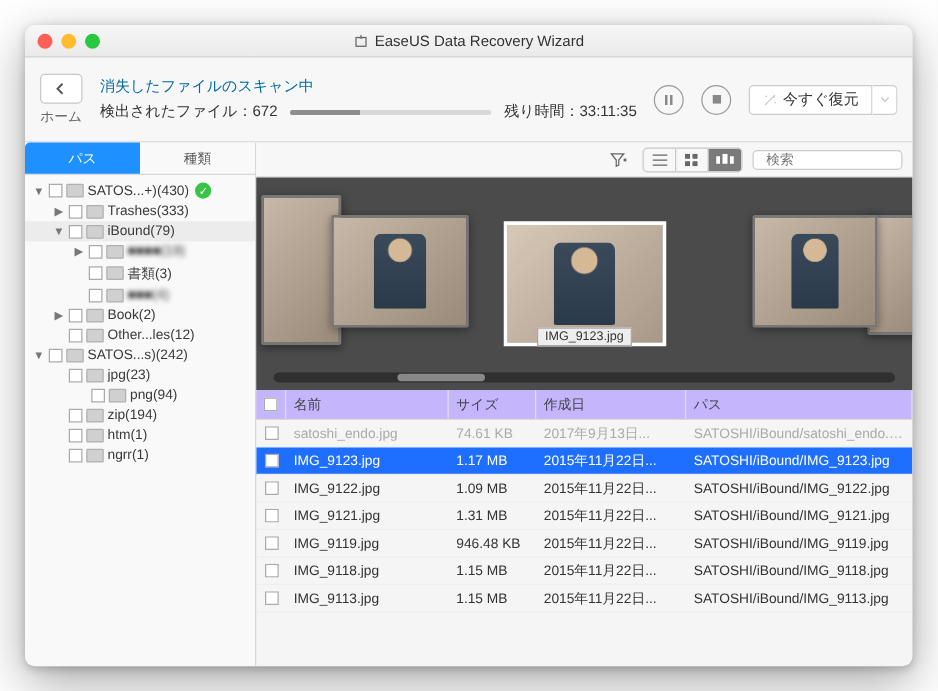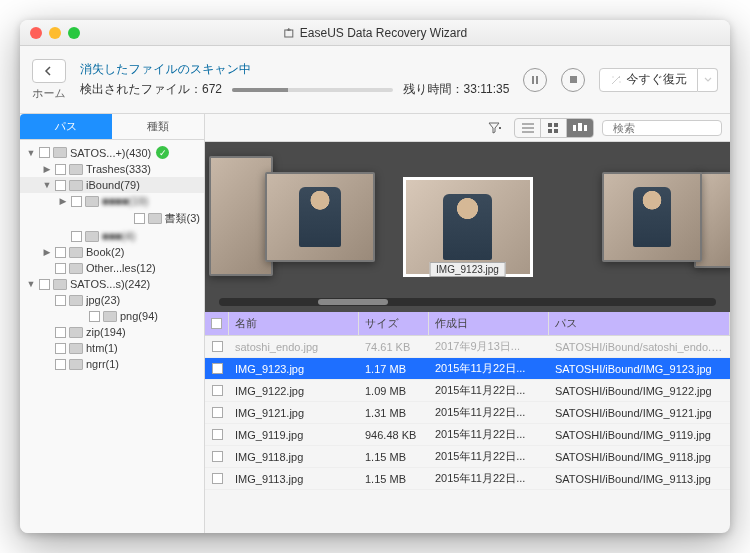--- a/index.html
+++ b/index.html
@@ -159,21 +159,21 @@
             <span class="cb"></span>
             <span class="fico"></span>
             <span class="nlabel">iBound(79)</span>
           </div>
           <div class="node" style="padding-left: 38px;">
             <span class="disc">▶</span>
             <span class="cb"></span>
             <span class="fico"></span>
             <span class="nlabel blur">■■■■(19)</span>
           </div>
-          <div class="node" style="padding-left: 38px; justify-content: flex-end;">
+          <div class="node" style="padding-left: 38px;">
             <span class="disc"></span>
             <span class="cb"></span>
             <span class="fico"></span>
             <span class="nlabel">書類(3)</span>
           </div>
           <div class="node" style="padding-left: 38px;">
             <span class="disc"></span>
             <span class="cb"></span>
             <span class="fico"></span>
             <span class="nlabel blur">■■■(4)</span>
@@ -195,21 +195,21 @@
             <span class="cb"></span>
             <span class="fico"></span>
             <span class="nlabel">SATOS...s)(242)</span>
           </div>
           <div class="node" style="padding-left: 22px;">
             <span class="disc"></span>
             <span class="cb"></span>
             <span class="fico"></span>
             <span class="nlabel">jpg(23)</span>
           </div>
-          <div class="node" style="padding-left: 40px; margin-left: 16px;">
+          <div class="node" style="padding-left: 40px;">
             <span class="disc"></span>
             <span class="cb"></span>
             <span class="fico"></span>
             <span class="nlabel">png(94)</span>
           </div>
           <div class="node" style="padding-left: 22px;">
             <span class="disc"></span>
             <span class="cb"></span>
             <span class="fico"></span>
             <span class="nlabel">zip(194)</span>

